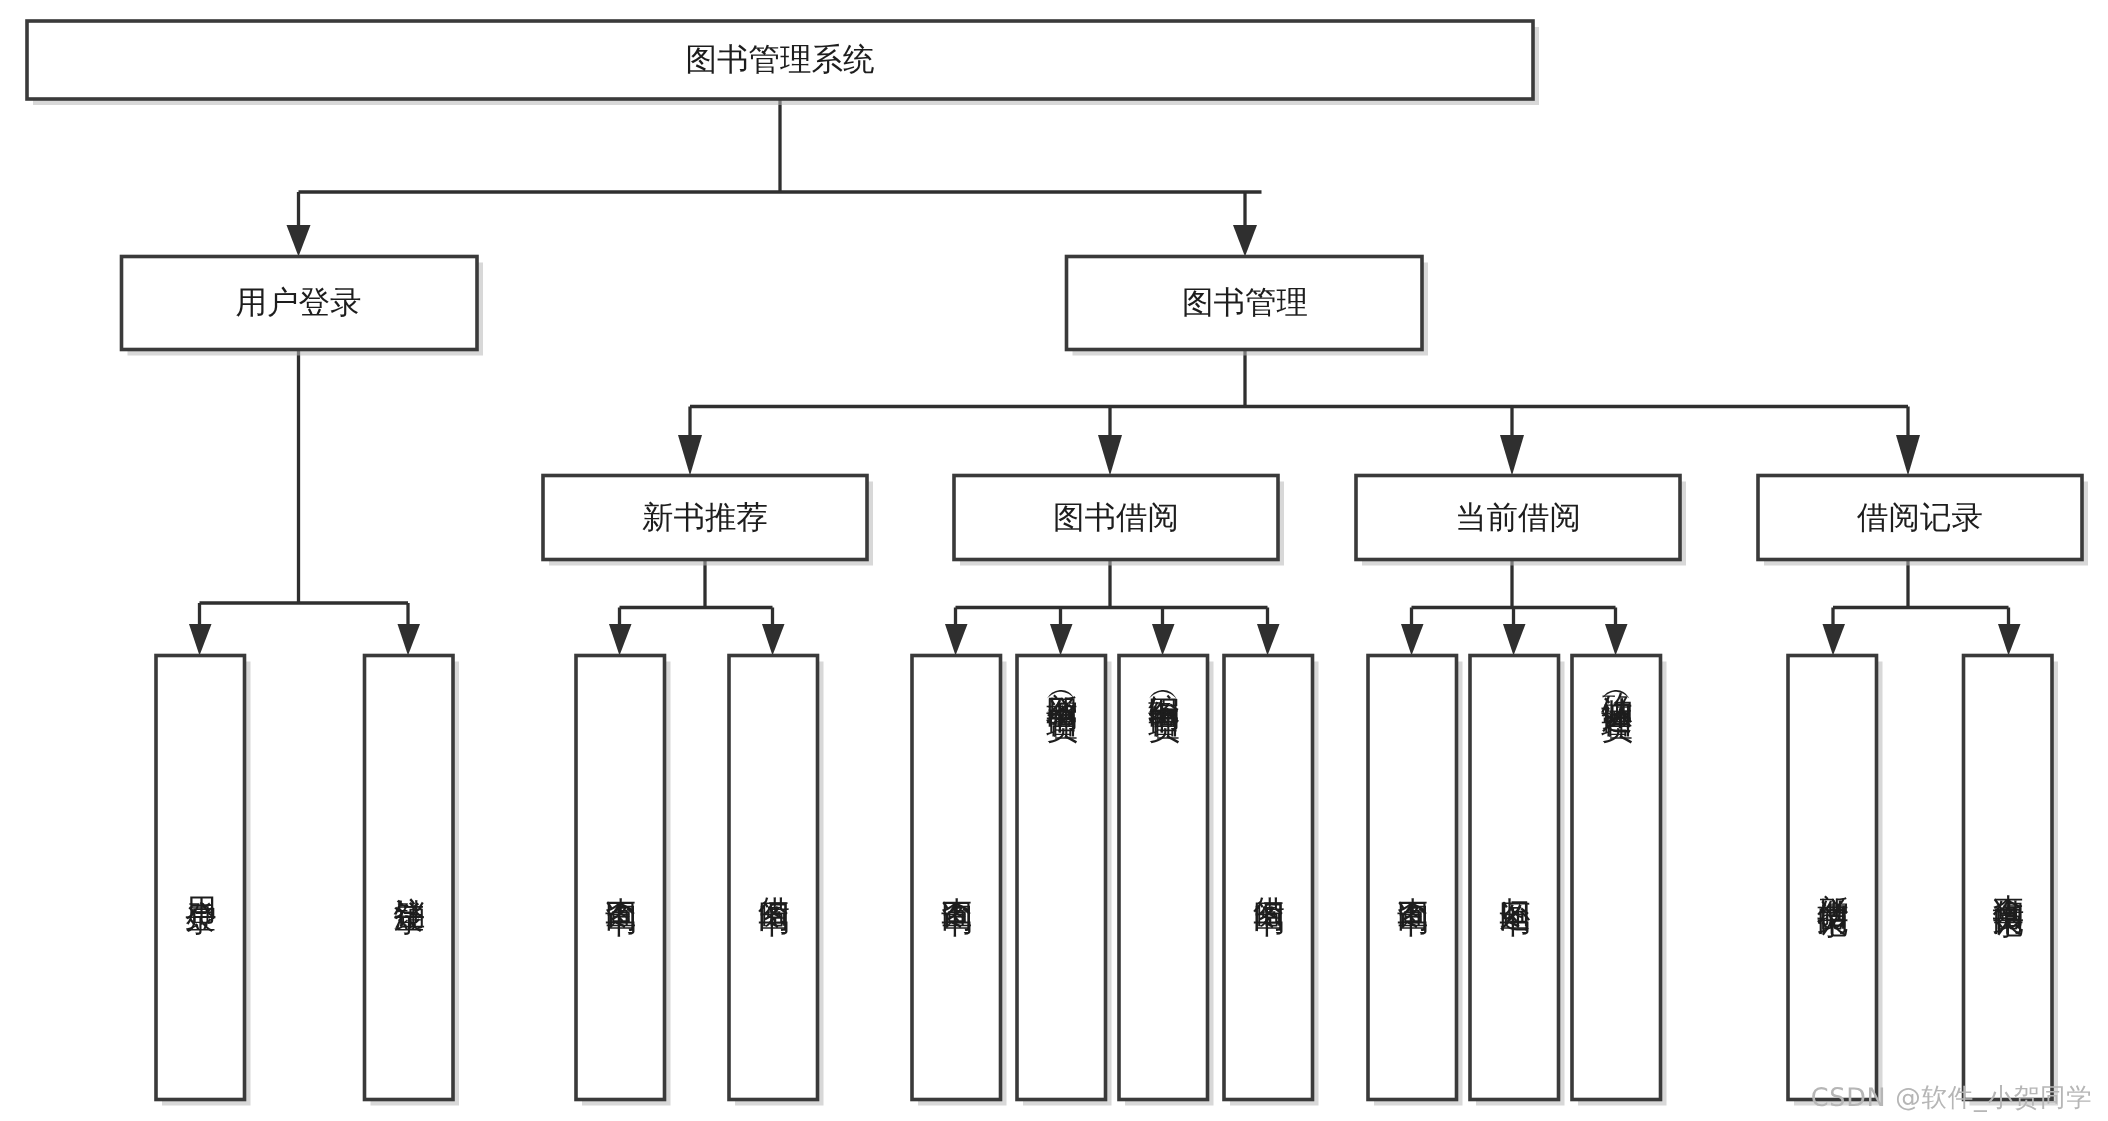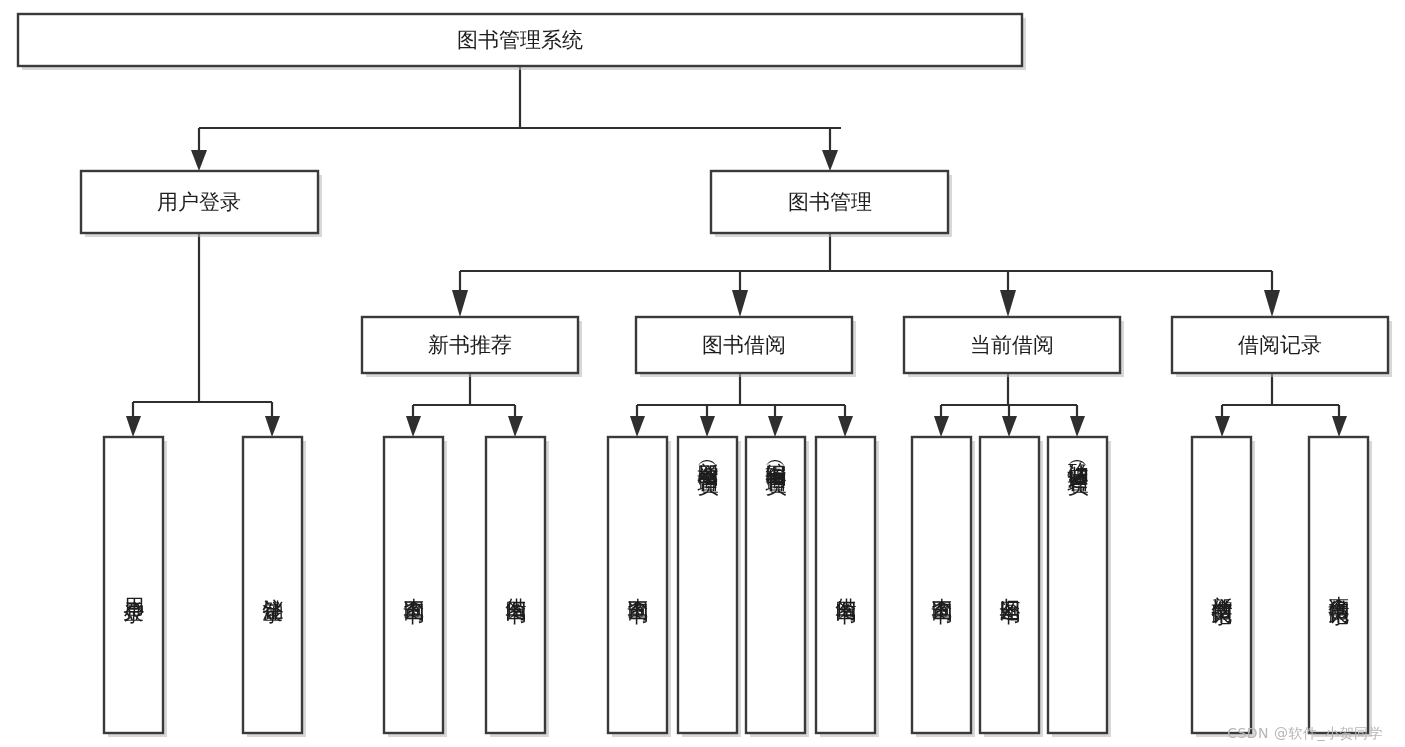--- a/index.html
+++ b/index.html
@@ -63,24 +63,24 @@
     display: flex;
     align-items: center;
     justify-content: center;
     text-align: center;
     white-space: nowrap;
     pointer-events: none;
     user-select: none;
   }
   #watermark {
     position: absolute;
-    right: 22px;
+    right: 10px;
     bottom: 4px;
     font-family: "DejaVu Sans", "Liberation Sans", sans-serif;
-    font-size: 14px;
+    font-size: 17px;
     color: #b6b6b6;
     letter-spacing: 0.5px;
     white-space: nowrap;
   }
 </style>
 </head>
 <body>
 
 <div id="diagram-root">
 

